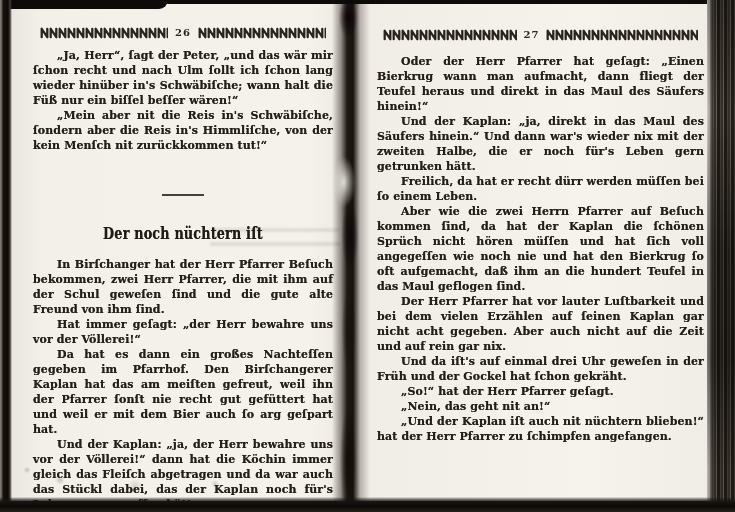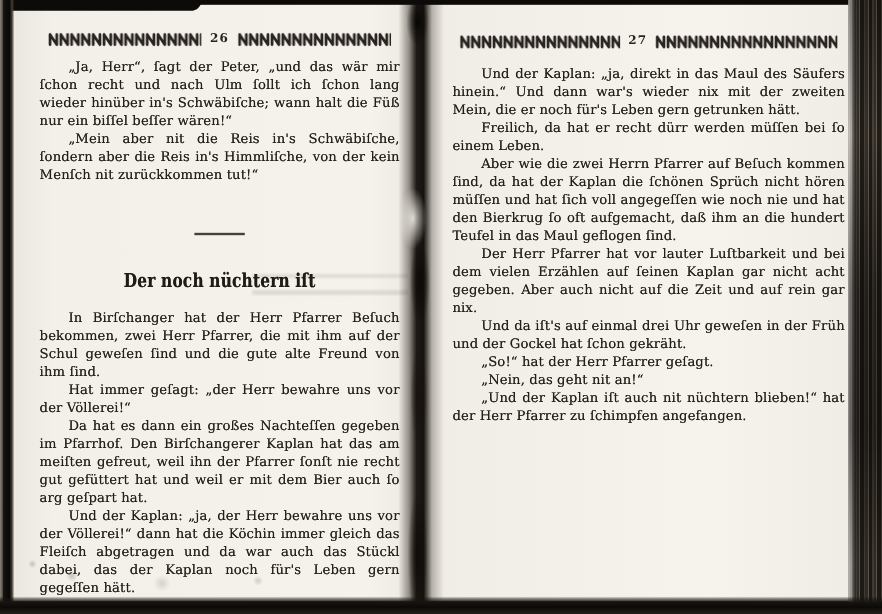--- a/index.html
+++ b/index.html
@@ -49,21 +49,21 @@
   .page{position:absolute;color:#241f1a;}
   .page-left{left:33px;top:26px;width:300px;}
   .page-right{left:377px;top:28px;width:327px;}
 
   .ornament-row{display:flex;align-items:center;justify-content:center;gap:7px;height:13px;}
   .page-left .ornament-row{margin-bottom:9px;}
   .page-right .ornament-row{margin-bottom:13px;}
   .pageno{font-size:10px;font-weight:bold;letter-spacing:1px;color:#2a2420;line-height:12px;}
 
   .textblock p{margin:0;text-indent:24px;text-align:justify;
-    font-size:11px;line-height:15px;font-weight:normal;color:#241f19;
+    font-size:11px;line-height:15px;font-weight:bold;color:#241f19;
     letter-spacing:0.1px;text-shadow:0 0 0.5px rgba(36,31,25,0.75);}
 
   .divider{width:42px;height:0;border-top:2px solid #46403a;margin:41px auto 0 auto;}
 
   .title{margin:29px 0 14px 0;text-align:center;font-size:16px;line-height:18px;font-weight:bold;
     color:#201b16;transform:scaleX(0.8);transform-origin:center;letter-spacing:0.2px;
     text-shadow:0 0 0.5px rgba(32,27,22,0.8);}
 </style>
 </head>
 <body>
@@ -126,21 +126,22 @@
         <defs>
             <pattern id="ornD" width="9" height="12" patternUnits="userSpaceOnUse">
           <path d="M1.7,1.8 L1.7,10.2 M1.7,1.8 L7.3,10.2 M7.3,1.8 L7.3,10.2" stroke="#2a2420" stroke-width="2.3" fill="none" stroke-linecap="round"></path>
         </pattern>
           </defs>
         <rect width="152" height="12" fill="url(#ornD)"></rect>
       </svg>
     </div>
 
     <div class="textblock">
-      <p>Und der Kaplan: „ja, direkt in das Maul des Säufers hinein.“ Und dann war's wieder nix mit der zweiten Mein, die er noch für's Leben gern getrunken hätt.</p>
+      <p>Oder der Herr Pfarrer hat geſagt: „Einen Bierkrug wann man aufmacht, dann fliegt der Teufel heraus und direkt in das Maul des Säufers hinein!“</p>
+      <p>Und der Kaplan: „ja, direkt in das Maul des Säufers hinein.“ Und dann war's wieder nix mit der zweiten Halbe, die er noch für's Leben gern getrunken hätt.</p>
       <p>Freilich, da hat er recht dürr werden müſſen bei ſo einem Leben.</p>
       <p>Aber wie die zwei Herrn Pfarrer auf Beſuch kommen ſind, da hat der Kaplan die ſchönen Sprüch nicht hören müſſen und hat ſich voll angegeſſen wie noch nie und hat den Bierkrug ſo oft aufgemacht, daß ihm an die hundert Teufel in das Maul geflogen ſind.</p>
       <p>Der Herr Pfarrer hat vor lauter Luſtbarkeit und bei dem vielen Erzählen auf ſeinen Kaplan gar nicht acht gegeben. Aber auch nicht auf die Zeit und auf rein gar nix.</p>
       <p>Und da iſt's auf einmal drei Uhr geweſen in der Früh und der Gockel hat ſchon gekräht.</p>
       <p>„So!“ hat der Herr Pfarrer geſagt.</p>
       <p>„Nein, das geht nit an!“</p>
       <p>„Und der Kaplan iſt auch nit nüchtern blieben!“ hat der Herr Pfarrer zu ſchimpfen angefangen.</p>
     </div>
   </div>
 

